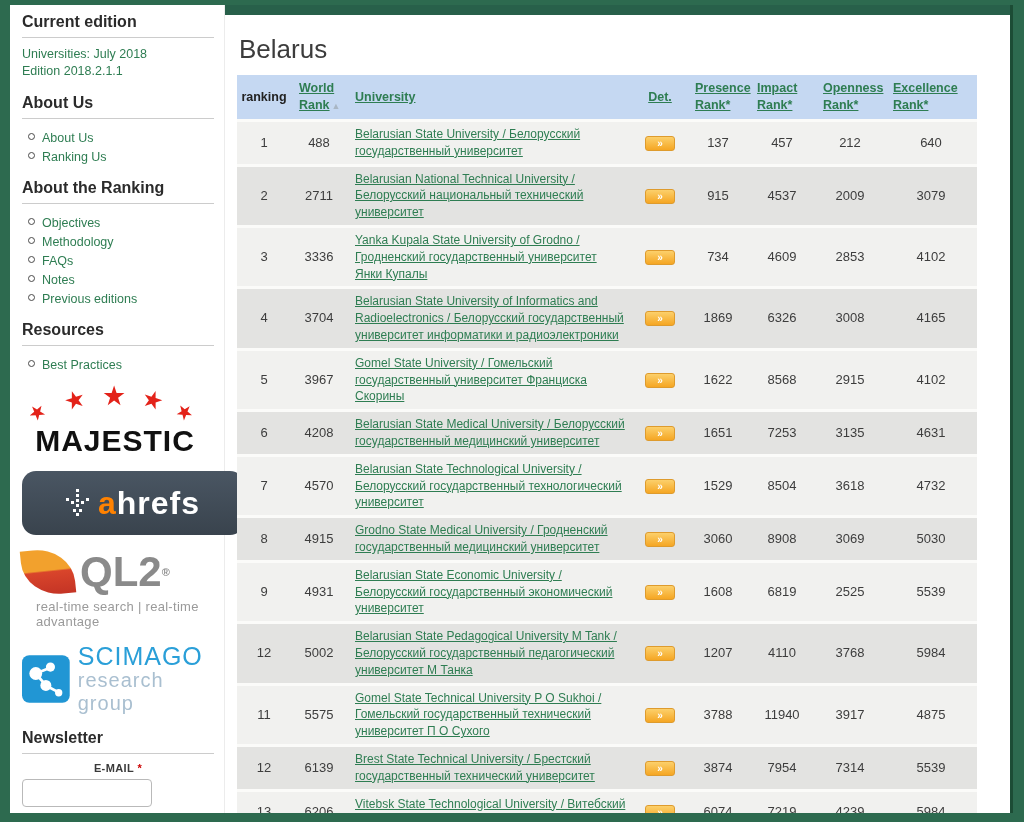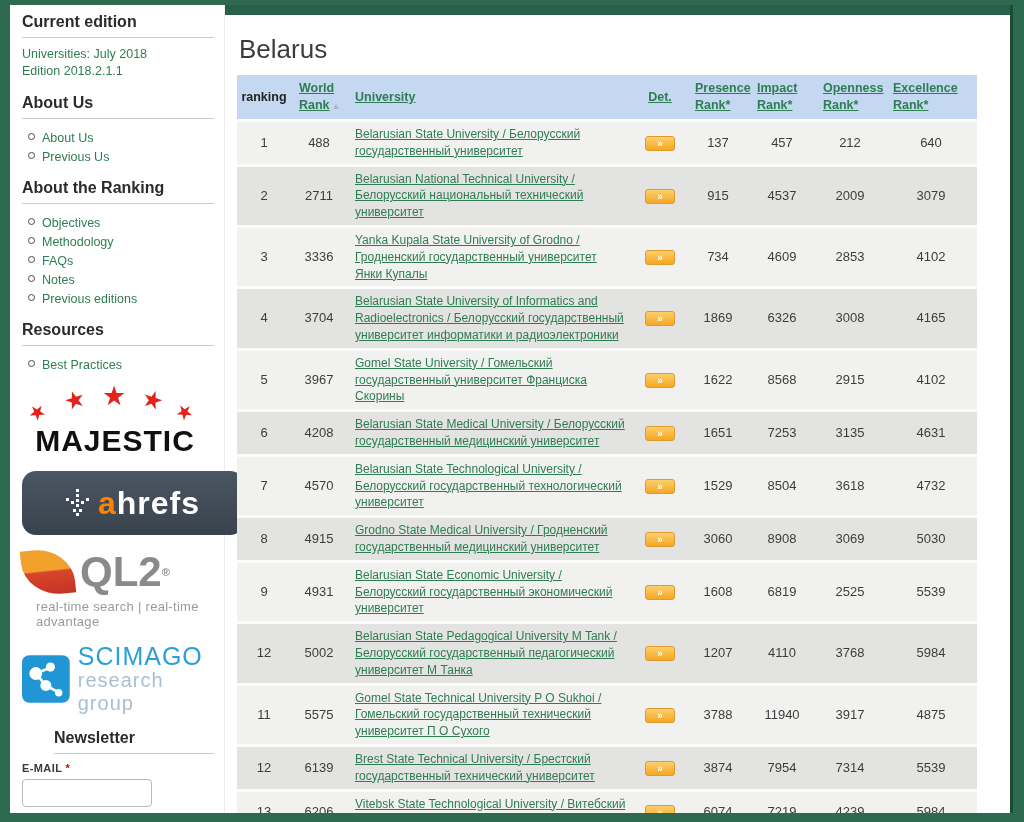--- a/index.html
+++ b/index.html
@@ -64,22 +64,22 @@
     background: linear-gradient(180deg, #f2a12d 0%, #f2a12d 46%, #d9452b 50%, #c43425 100%);
     transform: rotate(-6deg);
   }
   .ql2-text { font-size: 42px; font-weight: bold; color: var(--ql2-gray, #8a8a8a); line-height: 44px; }
   .ql2-reg { font-size: 11px; color: #8a8a8a; vertical-align: bottom; }
   .ql2-tagline { font-size: 13px; color: #9a9a9a; margin: 4px 0 0 14px; letter-spacing: 0.3px; }
   .scimago { margin-top: 14px; display: flex; align-items: center; gap: 8px; }
   .scimago-name { font-size: 25px; color: var(--scimago-blue, #2a9fd8); letter-spacing: 1px; line-height: 26px; }
   .scimago-sub { font-size: 20px; color: #a9bfd0; letter-spacing: 1px; }
   
-  .nl-title { margin-top: 14px; margin-left: 32px; }
-  .email-label { font-size: 11px; font-weight: bold; color: #3a3a3a; letter-spacing: 0.4px; margin-top: 8px; }
+  .nl-title { margin-top: 14px; }
+  .email-label { font-size: 11px; font-weight: bold; color: #3a3a3a; letter-spacing: 0.4px; margin-top: 8px; text-align: center; }
   .email-label .req { color: #cc0000; }
   .email-input {
     margin-top: 5px; width: 130px; height: 28px;
     border: 1px solid #b9b9b9; border-radius: 4px; padding: 0 8px;
     font-size: 13px; font-family: "Liberation Sans", sans-serif;
   }
   
   .main { flex: 1; position: relative; padding: 18px 31px 0 12px; }
   .main-topbar {
     position: absolute; top: 0; left: 0; right: 0; height: 10px;
@@ -133,21 +133,21 @@
           <h2>Current edition</h2>
           <div class="plain-links">
             <a href="#">Universities: July 2018</a>
             <a href="#">Edition 2018.2.1.1</a>
           </div>
         </div>
         <div class="side-section">
           <h2>About Us</h2>
           <ul class="side-list">
             <li><a href="#">About Us</a></li>
-            <li><a href="#">Previous Us</a></li>
+            <li><a href="#">Ranking Us</a></li>
           </ul>
         </div>
         <div class="side-section">
           <h2>About the Ranking</h2>
           <ul class="side-list">
             <li><a href="#">Objectives</a></li>
             <li><a href="#">Methodology</a></li>
             <li><a href="#">FAQs</a></li>
             <li><a href="#">Notes</a></li>
             <li><a href="#">Previous editions</a></li>

